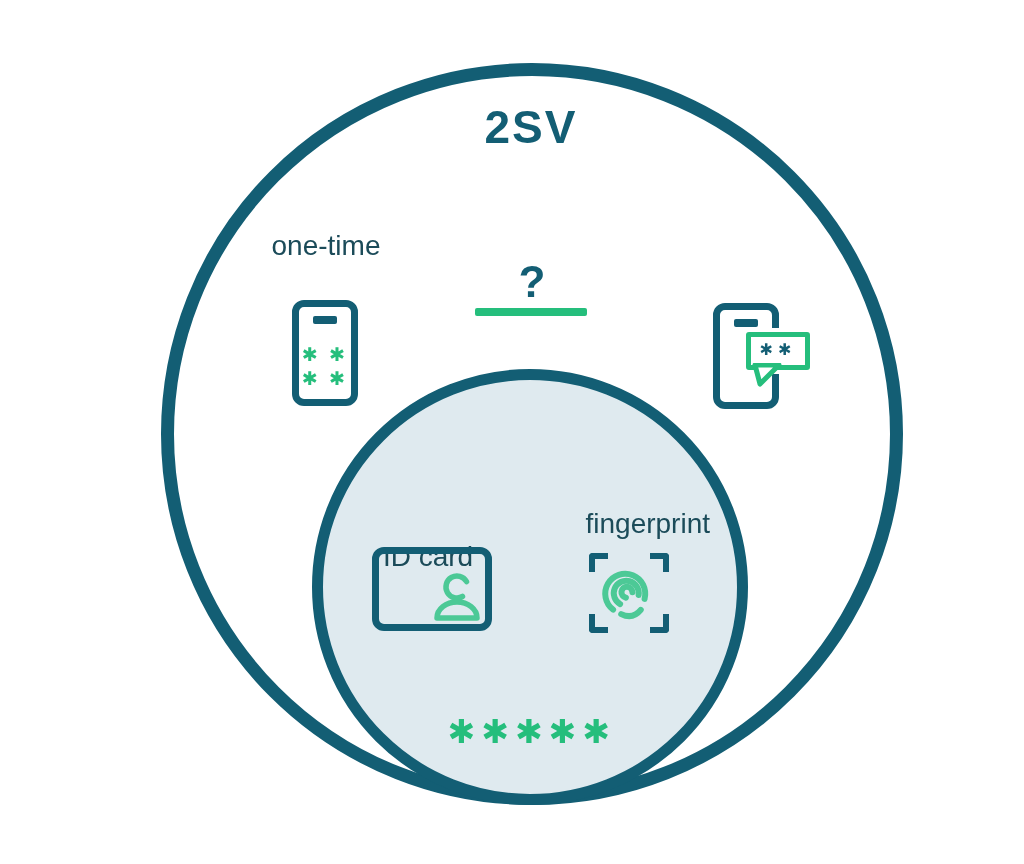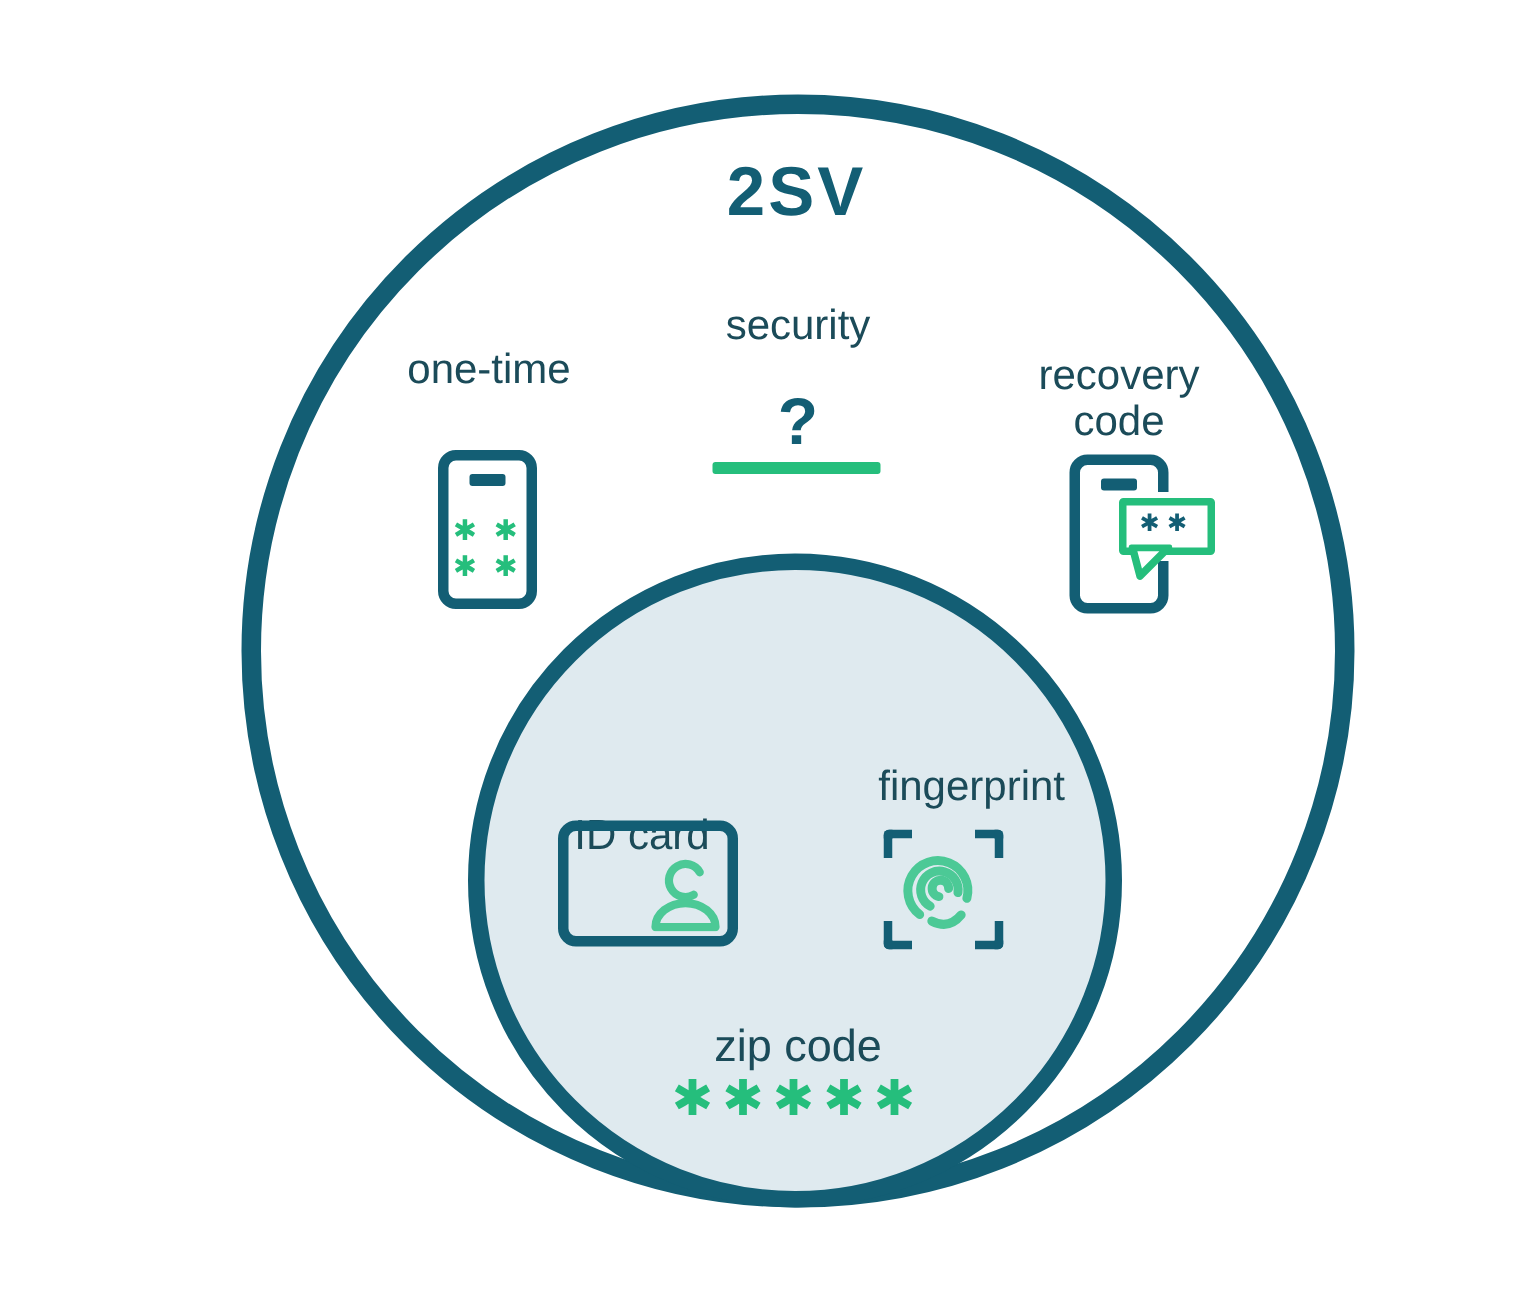--- a/index.html
+++ b/index.html
@@ -87,29 +87,24 @@
   </div>
   <div class="phone phone-pin">
     <div class="notch"></div>
     <div class="pin-stars">
       <span>✱ ✱</span>
       <span>✱ ✱</span>
     </div>
   </div>
 
   <div class="label label-sq">
-    <span class="line">security</span>
   </div>
   <div class="qmark">?</div>
   <div class="underline"></div>
 
-  <div class="label label-rc">
-    <span class="line">recovery</span>
-    <span class="line">code</span>
-  </div>
   <div class="phone phone-rec">
     <div class="notch"></div>
   </div>
   <div class="bubble">
     <div class="bubble-stars">✱✱</div>
   </div>
   <svg class="bubble-tail" width="32" height="26">
     <path d="M3 2 L27 2 L8 21 Z" fill="#ffffff" stroke="#25BE7C" stroke-width="5" stroke-linejoin="round"></path>
   </svg>
 
@@ -129,16 +124,15 @@
     <div class="corner c-bl"></div>
     <div class="corner c-br"></div>
     <svg class="fp-svg" width="60" height="62" viewBox="0 0 60 62">
       <path d="M11 44 A20 20 0 1 1 44 40" fill="none" stroke="#4CC996" stroke-width="6" stroke-linecap="round"></path>
       <path d="M19 40 A12.5 12.5 0 1 1 39 35" fill="none" stroke="#4CC996" stroke-width="6" stroke-linecap="round"></path>
       <path d="M26 35 A5.5 5.5 0 1 1 33.5 31" fill="none" stroke="#4CC996" stroke-width="6" stroke-linecap="round"></path>
       <path d="M18 50 Q28 58 38 50" fill="none" stroke="#4CC996" stroke-width="6" stroke-linecap="round"></path>
     </svg>
   </div>
 
-  <div class="label label-zip">zip code</div>
   <div class="zip-mask">✱✱✱✱✱</div>
 
 </div>
 
 </body></html>

